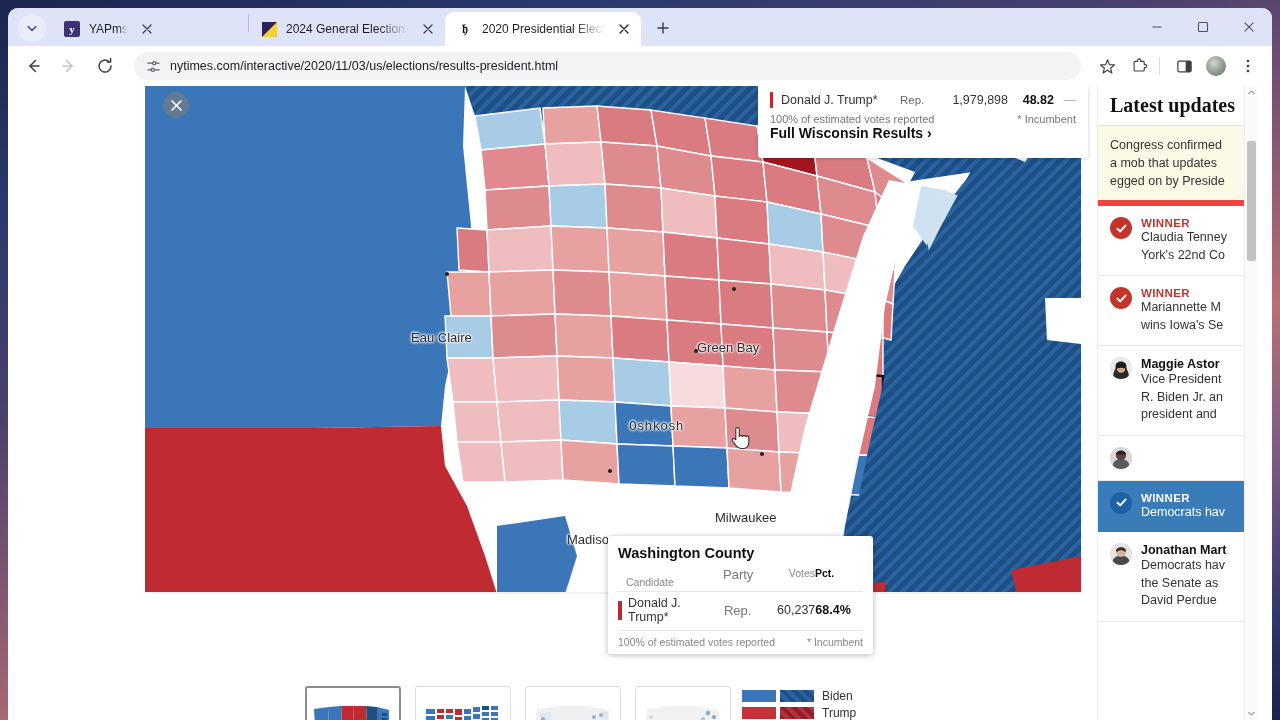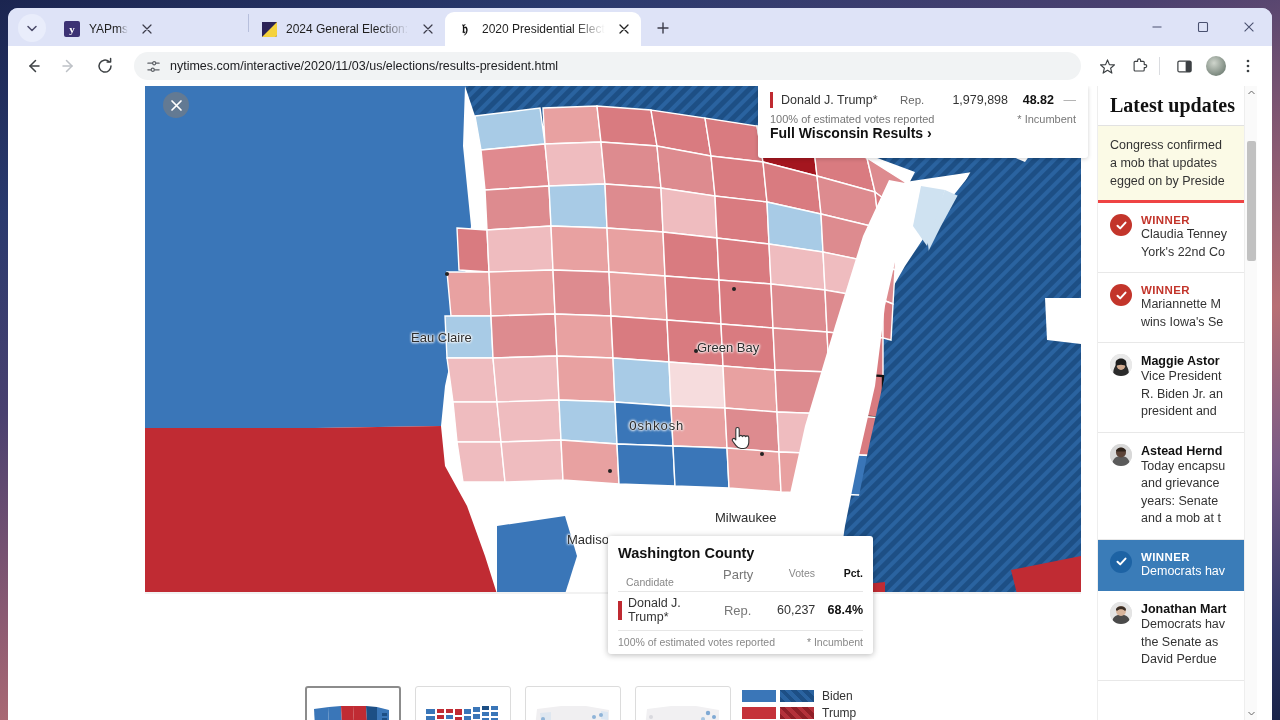--- a/index.html
+++ b/index.html
@@ -151,21 +151,21 @@
     border-radius: 3px;
     padding: 9px 10px 6px 10px;
   }
   #tt-title { font-size: 14.5px; font-weight: bold; color: #111; margin-bottom: 6px; }
   .tt-head { display:flex; font-size: 10.5px; color:#888; padding: 0 0 3px 8px; }
   .tt-row { display:flex; align-items:center; font-size: 12.5px; color:#333; border-top: 1px solid #e6e6e6; padding: 4px 0; }
   .tt-bar { width: 4px; height: 19px; margin-right: 6px; flex: 0 0 4px; }
   .tt-c-name { flex: 1 1 auto; }
   .tt-c-party { width: 40px; color:#777; font-size: 13px; }
   .tt-c-votes { width: 52px; text-align: right; }
-  .tt-c-pct { width: 48px; text-align: right; font-weight: bold; color:#111; }
+  .tt-c-pct { width: 48px; text-align: left; font-weight: bold; color:#111; }
   .tt-head .tt-c-name { flex:1 1 auto;margin-top:9px; }
   .tt-foot { display:flex; justify-content: space-between; font-size: 10.5px; color:#888; border-top:1px solid #e6e6e6; padding-top: 5px; margin-top: 2px; }
 
   #cursor { position:absolute; z-index: 60; left: 722px; top: 418px; }
 
   
   #map-controls {
     position: absolute; left: 137px; top: 510px; width: 936px; height: 124px;
     background: #fff;
   }
@@ -191,21 +191,21 @@
   #sb-title {
     font-family: "Liberation Serif", serif;
     font-size: 20px; font-weight: bold; color: #111;
     padding: 8px 0 8px 12px;
     border-bottom: 1px solid #e2e2e2;
     white-space: nowrap;
   }
   .sb-note {
     background: #fbfae6; padding: 10px 12px;
     font-size: 12.5px; color: #333; line-height: 1.45;
-    border-bottom: 3px solid #ef4444;
+    border-bottom: 6px solid #ef4444;
     white-space: nowrap; overflow: hidden;
   }
   .sb-item {
     display: flex; padding: 11px 12px;
     border-bottom: 1px solid #e8e8e8;
     white-space: nowrap; overflow: hidden;
   }
   .sb-item.highlight { background: #3a7cb8; border-bottom: none; }
   .sb-badge {
     width: 22px; height: 22px; border-radius: 50%; background: #c3352b;
@@ -764,27 +764,20 @@
 
       <div class="sb-item">
         <div class="sb-ava">
           <svg width="22" height="22" viewBox="0 0 22 22">
             <rect width="22" height="22" fill="#d8d8d8"></rect>
             <path d="M2 22 C2 16 5 12 11 12 C17 12 20 16 20 22 Z" fill="#5a5a5a"></path>
             <circle cx="11" cy="8.5" r="5" fill="#5c4438"></circle>
             <path d="M6 7.5 C6 2.5 16 2.5 16 7.5 Z" fill="#2d2119"></path>
           </svg>
         </div>
-        <div class="sb-body">
-          <div class="sb-author">Astead Hernd</div>
-          <div class="sb-text">Today encapsu</div>
-          <div class="sb-text">and grievance</div>
-          <div class="sb-text">years: Senate </div>
-          <div class="sb-text">and a mob at t</div>
-        </div>
       </div>
 
       <div class="sb-item highlight">
         <div class="sb-badge blue">
           <svg width="13" height="13" viewBox="0 0 13 13">
             <path d="M2.5 6.8 L5.2 9.4 L10.5 3.6" fill="none" stroke="#fff" stroke-width="2" stroke-linecap="round" stroke-linejoin="round"></path>
           </svg>
         </div>
         <div class="sb-body">
           <div class="sb-winner">WINNER</div>

